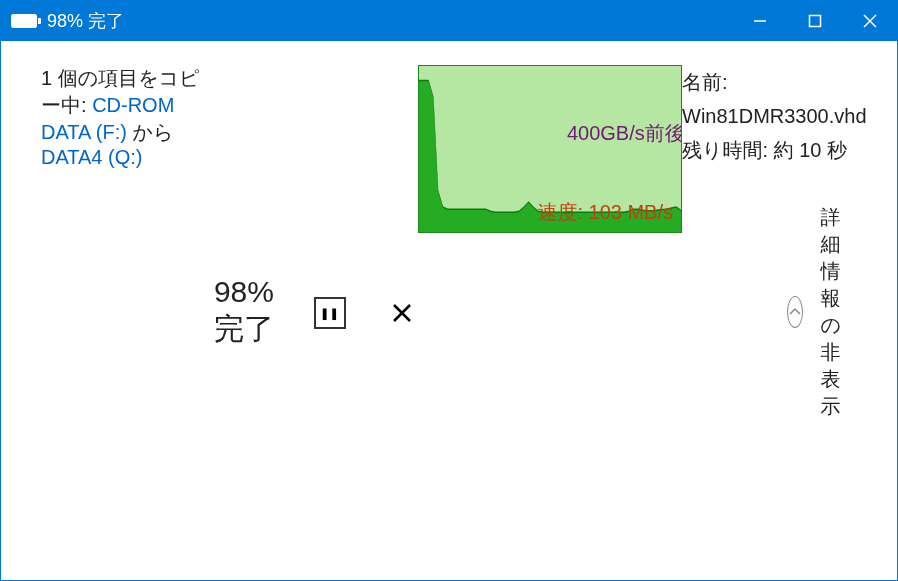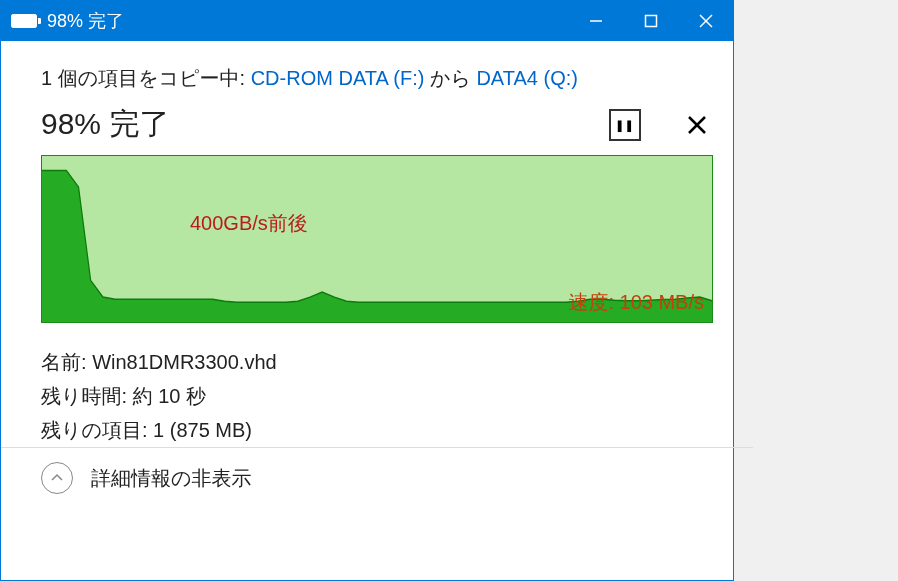--- a/index.html
+++ b/index.html
@@ -4,21 +4,21 @@
 <style>
   * { box-sizing: border-box; margin: 0; padding: 0; }
   body {
     font-family: "Yu Gothic UI", "Meiryo", "Segoe UI", sans-serif;
     background: #f0f0f0;
     width: 898px;
     height: 581px;
     overflow: hidden;
   }
   .window {
-    width: 734px;
+    width: 898px;
     height: 581px;
     background: #fff;
     border: 1px solid #0078d7;
     display: flex;
     flex-direction: column;
   }
   .titlebar {
     height: 40px;
     background: #0078d7;
     color: #fff;
@@ -58,23 +58,24 @@
     height: 40px;
     display: flex;
     align-items: center;
     justify-content: center;
     color: #fff;
     font-size: 16px;
     cursor: pointer;
   }
   .content {
     flex: 1;
-    padding: 24px 20px 10px 40px;
-    display: flex;
-    flex-direction: column;
+    padding: 24px 40px 10px 40px;
+    display: flex;
+    flex-direction: row;
+    justify-content: space-between;
   }
   .copy-line {
     font-size: 20px;
     color: #222;
     margin-bottom: 12px;
   }
   .copy-line .link { color: #0066cc; }
   .progress-row {
     display: flex;
     align-items: center;
@@ -130,21 +131,21 @@
     left: 100px;
     top: 46px;
     display: flex;
     flex-direction: column;
     align-items: center;
   }
   .annotation-arrow .label {
     position: absolute;
     left: 48px;
     top: 8px;
-    color: #b91c1c;
+    color: #701a75;
     font-size: 20px;
     white-space: nowrap;
   }
   .details {
     font-size: 20px;
     color: #222;
     line-height: 1.7;
   }
   .divider {
     border: none;
@@ -233,23 +234,20 @@
       <div class="speed-label">速度: 103 MB/s</div>
     </div>
 
     <div class="details">
       <div>
         <span>名前: </span><span>Win81DMR3300.vhd</span>
       </div>
       <div>
         <span>残り時間: </span><span>約 10 秒</span>
       </div>
-      <div>
-        <span>残りの項目: </span><span>1 (875 MB)</span>
-      </div>
     </div>
 
     <hr class="divider">
 
     <div class="toggle-row">
       <div class="chevron-circle">
         <svg width="14" height="14" viewBox="0 0 14 14">
             <polyline points="2,9 7,4 12,9" fill="none" stroke="#888" stroke-width="1.5"></polyline>
           </svg>
       </div>

